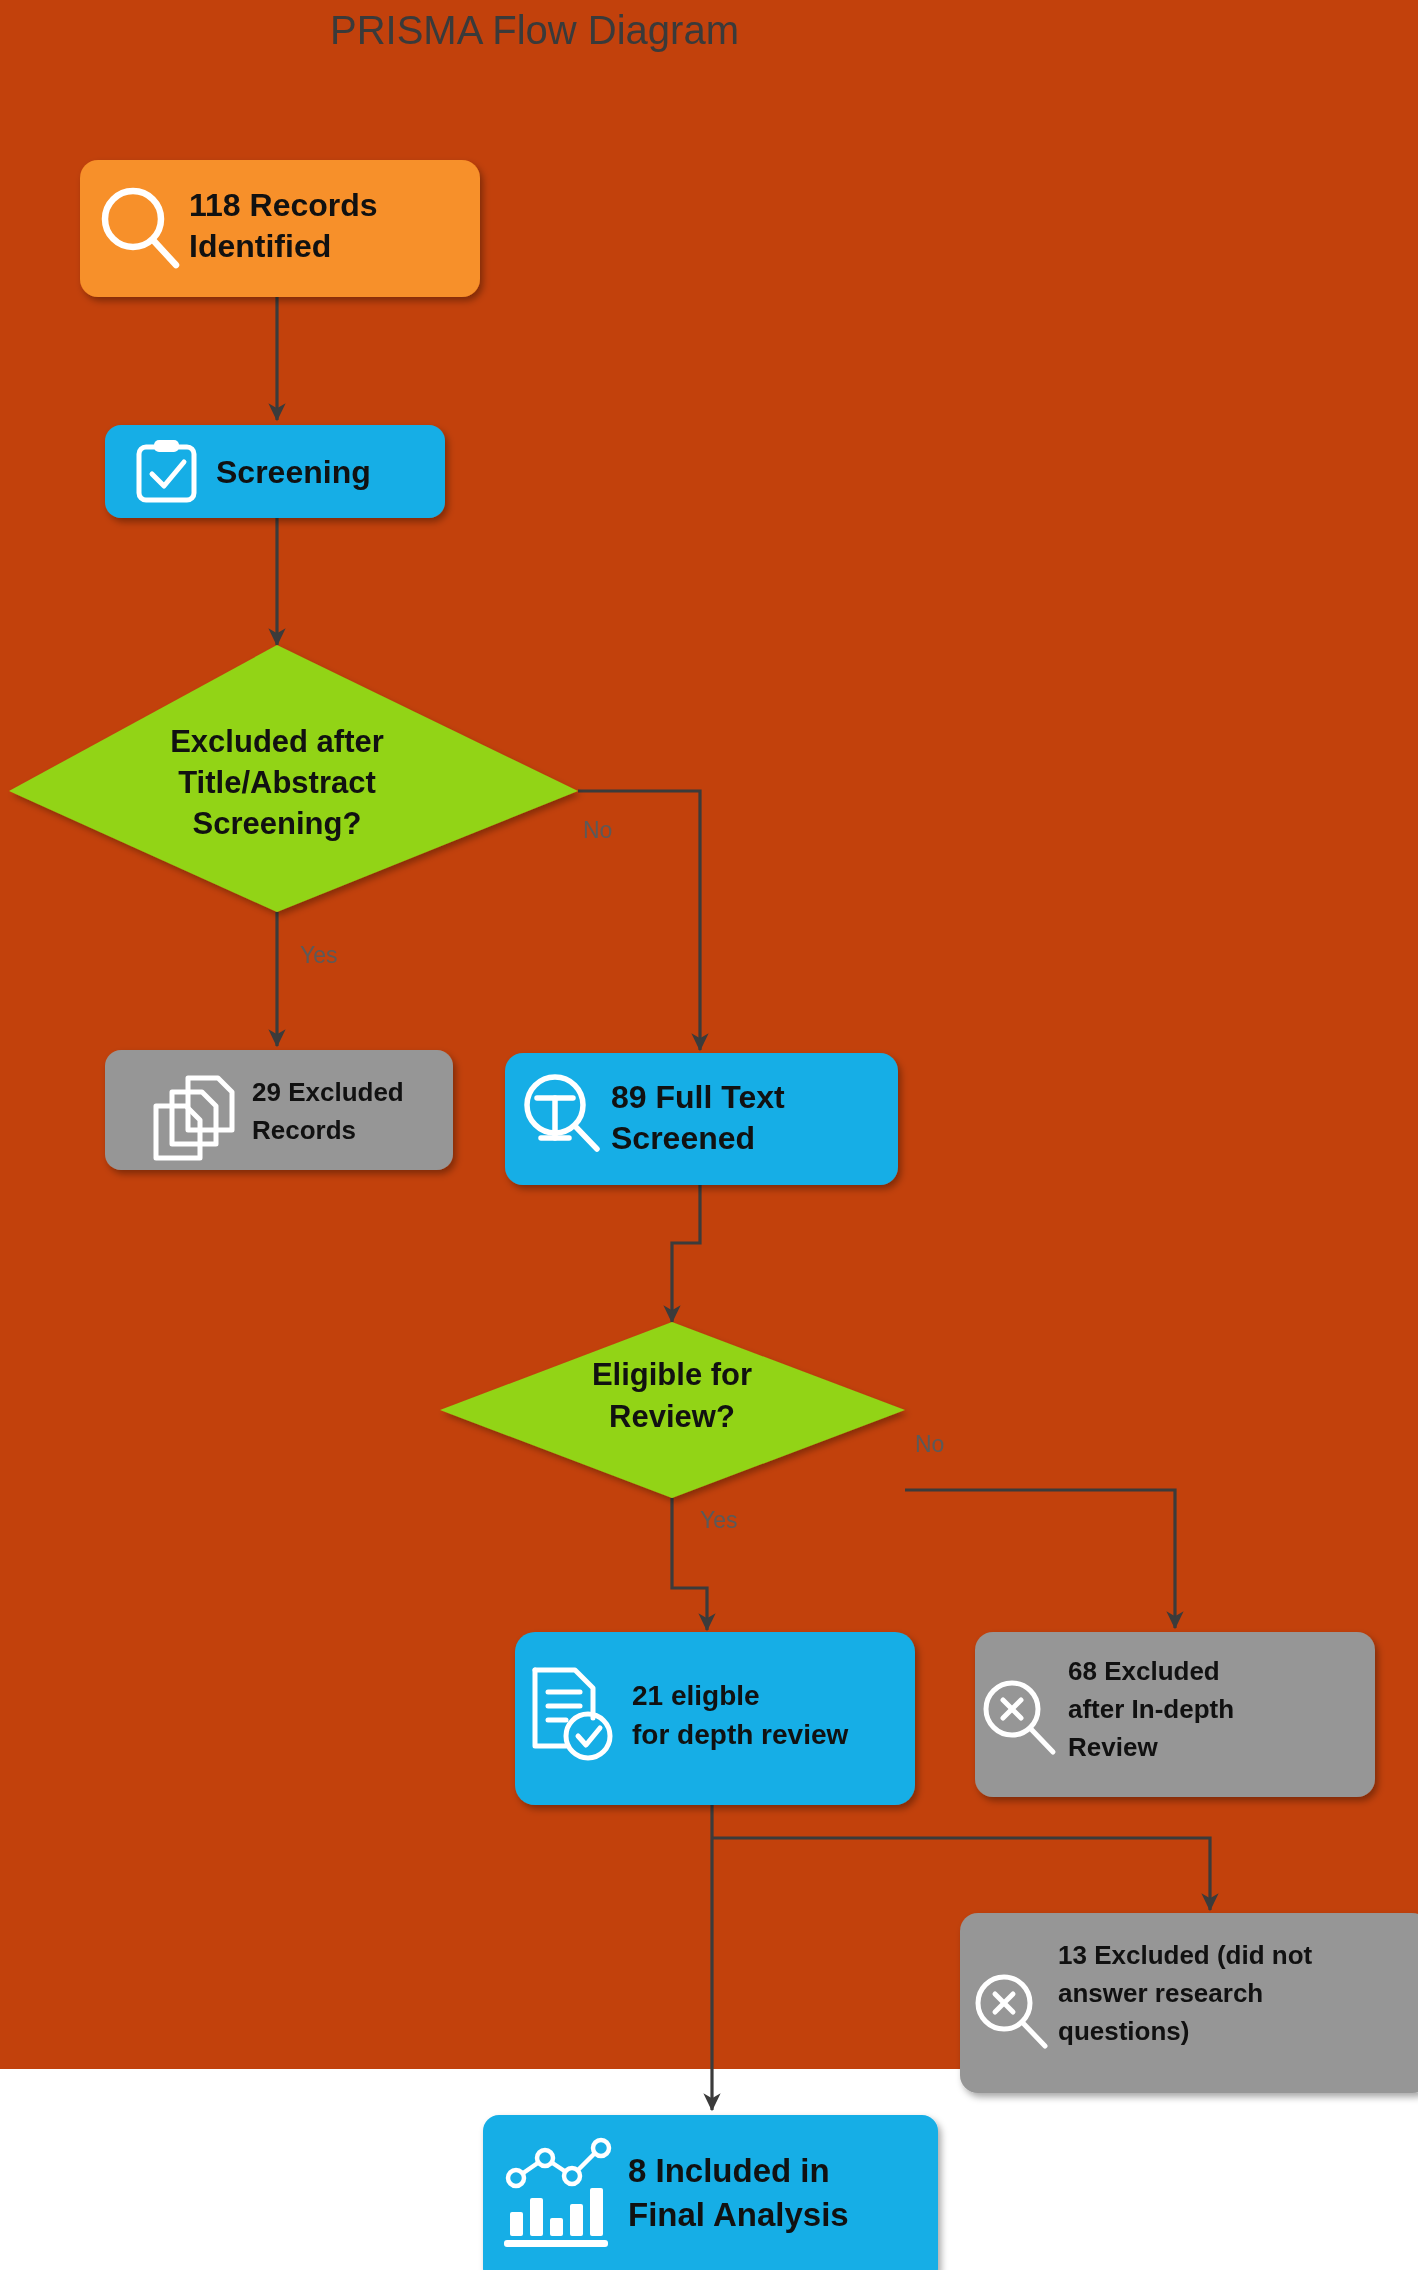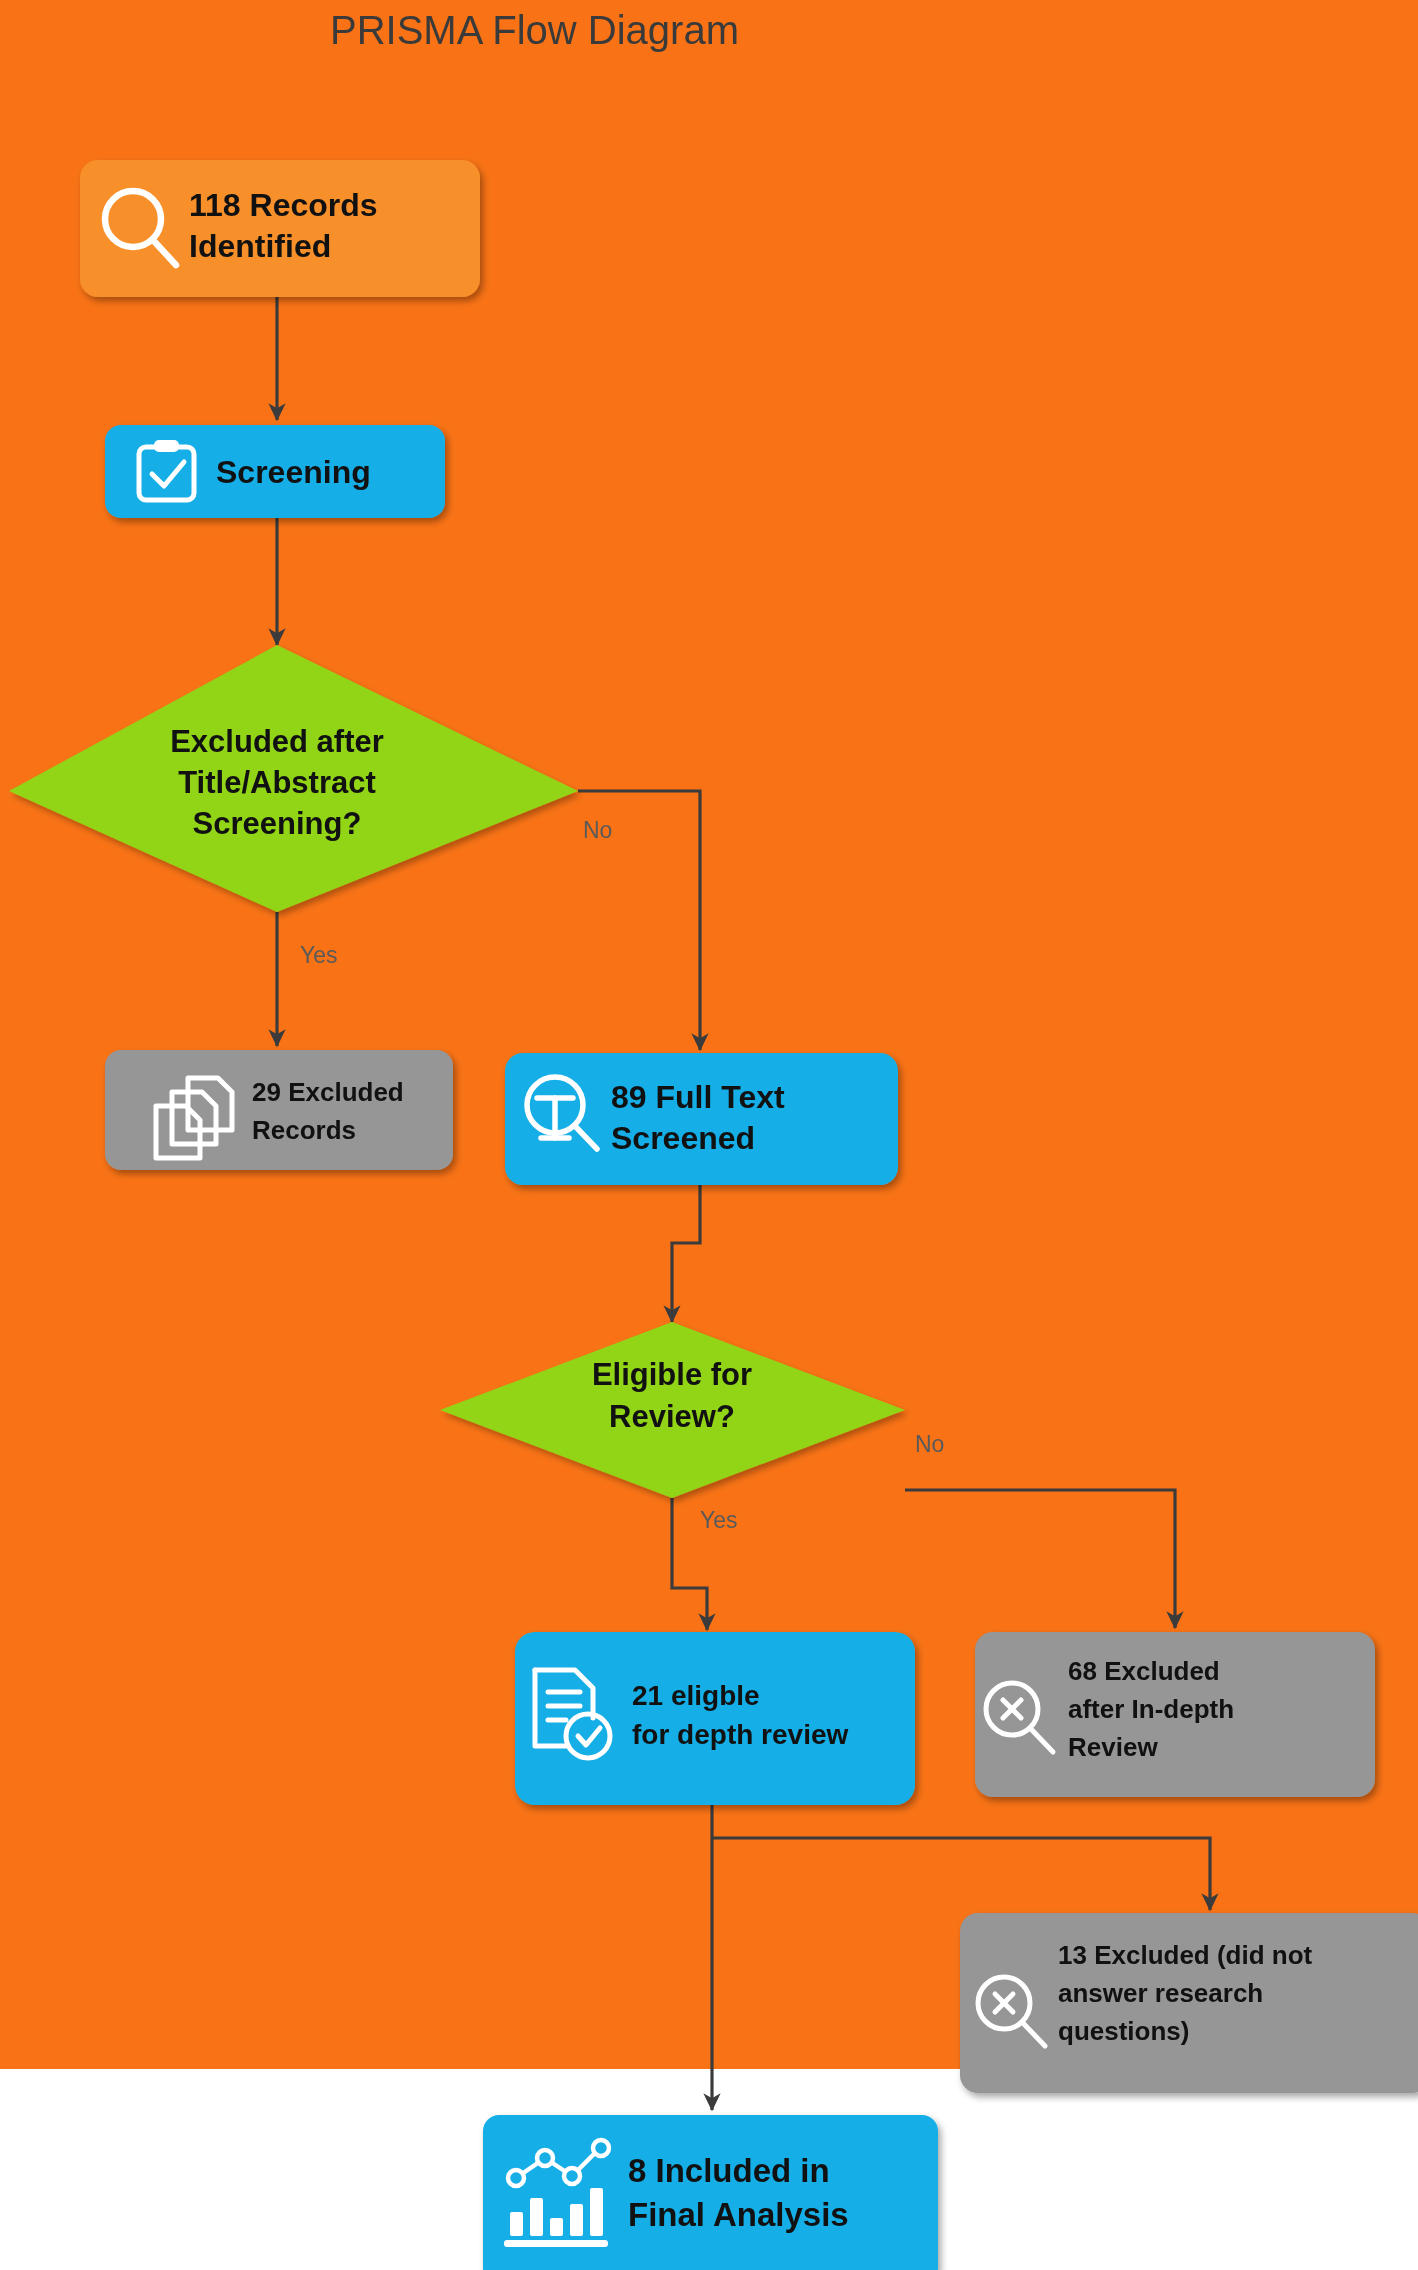--- a/index.html
+++ b/index.html
@@ -11,21 +11,21 @@
     width: 1418px;
     height: 2270px;
     font-family: "Liberation Sans", sans-serif;
     overflow: hidden;
     position: relative;
   }
   #diagram-root {
     position: relative;
     width: 1418px;
     height: 2069px;
-    background: #f97316;
+    background: #c2410c;
   }
   svg.canvas {
     position: absolute;
     top: 0;
     left: 0;
     width: 1418px;
     height: 2270px;
   }
   .page-title {
     font-family: "Liberation Sans", sans-serif;

